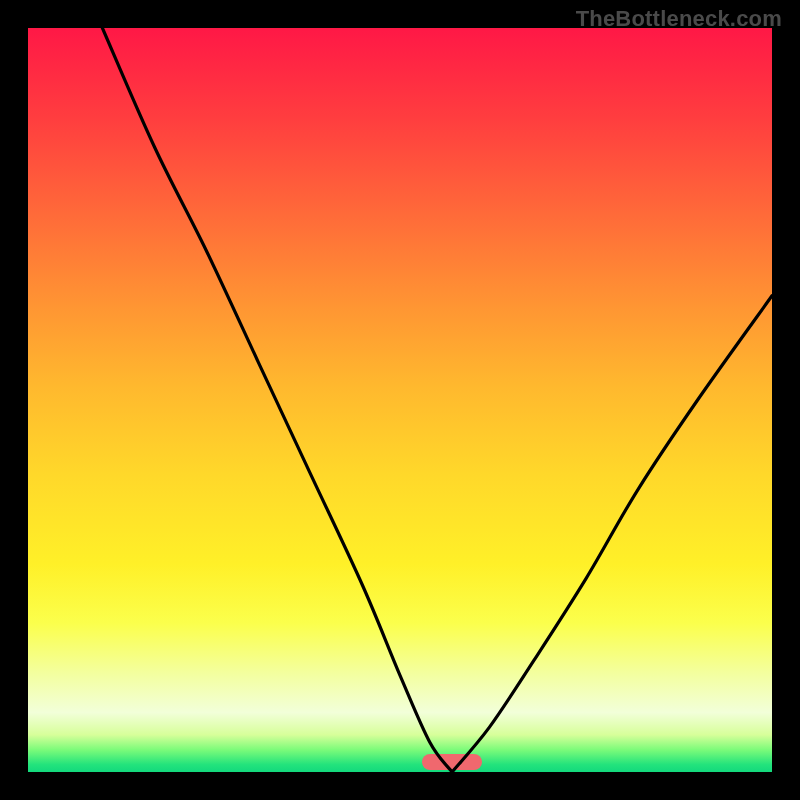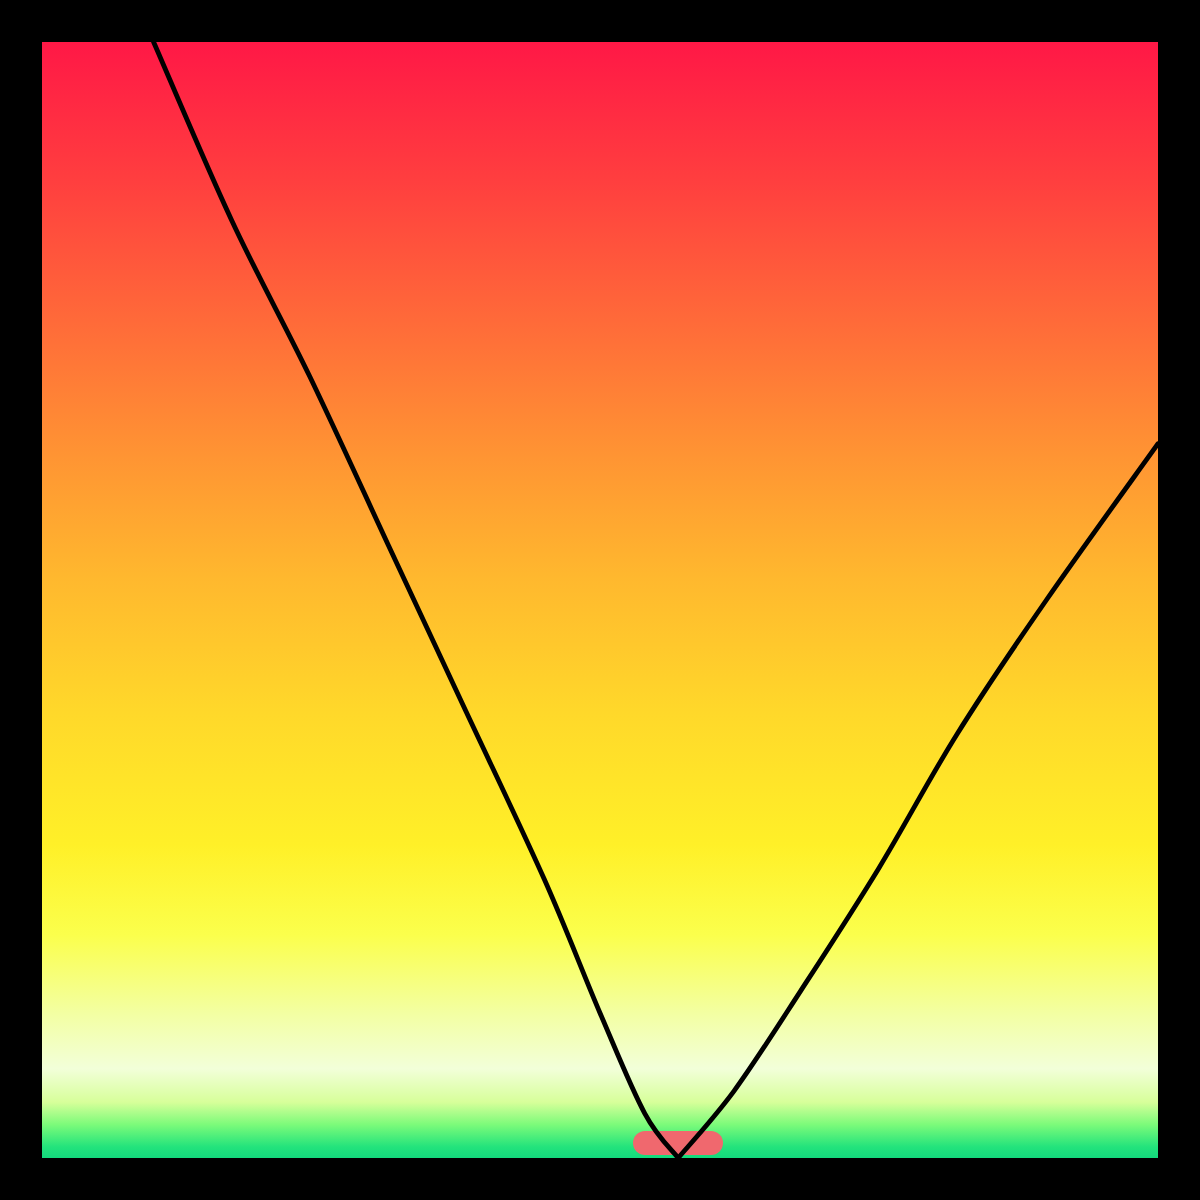--- a/index.html
+++ b/index.html
@@ -70,20 +70,21 @@
     stroke: #000;
     stroke-width: 3.2;
     stroke-linecap: round;
   }
 </style>
 </head>
 <body>
 
 <div class="frame">
 
+  <div class="watermark">TheBottleneck.com</div>
 
   <div class="plot-area">
 
     <svg class="curve" viewBox="0 0 744 744" preserveAspectRatio="none">
       <path d="M 74.4 0.0 C 83.1 19.8, 109.1 81.8, 126.5 119.0 C 143.8 156.2, 161.2 187.2, 178.6 223.2 C 195.9 259.2, 213.3 297.6, 230.6 334.8 C 248.0 372.0, 265.4 409.2, 282.7 446.4 C 300.1 483.6, 319.9 524.5, 334.8 558.0 C 349.7 591.5, 360.8 621.2, 372.0 647.3 C 383.2 673.3, 393.1 698.1, 401.8 714.2 C 410.4 730.4, 420.4 739.0, 424.1 744.0"></path>
       <path d="M 424.1 744.0 C 430.3 736.6, 447.6 718.0, 461.3 699.4 C 474.9 680.8, 489.8 657.2, 505.9 632.4 C 522.0 607.6, 540.6 579.1, 558.0 550.6 C 575.4 522.0, 591.5 491.0, 610.1 461.3 C 628.7 431.5, 647.3 404.2, 669.6 372.0 C 691.9 339.8, 731.6 285.2, 744.0 267.8"></path>
     </svg>
 
     <div class="marker" style="left: 394.3px; top: 725.6px; width: 59.5px; height: 16.4px;"></div>
   </div>

